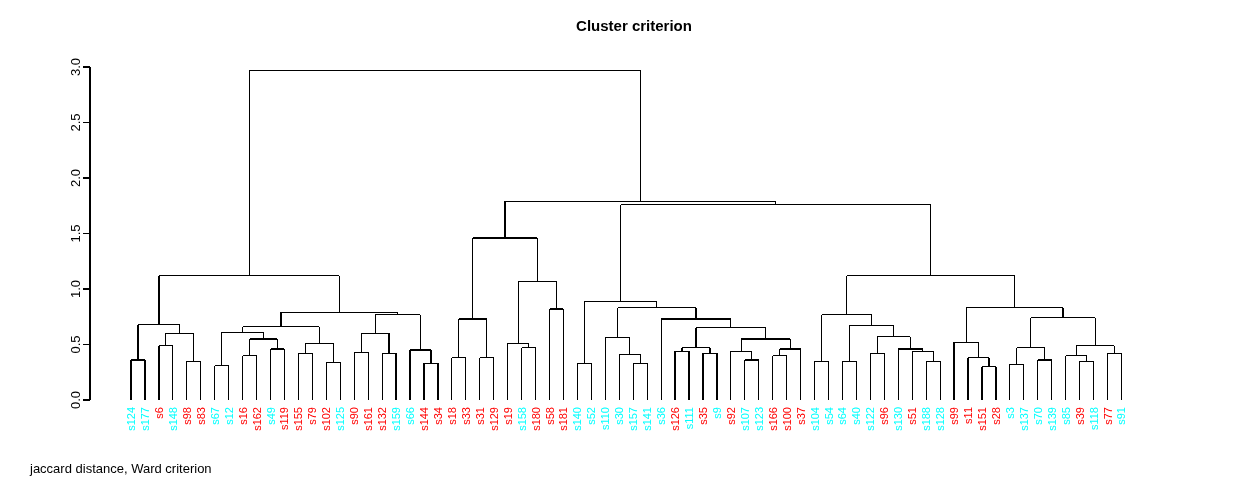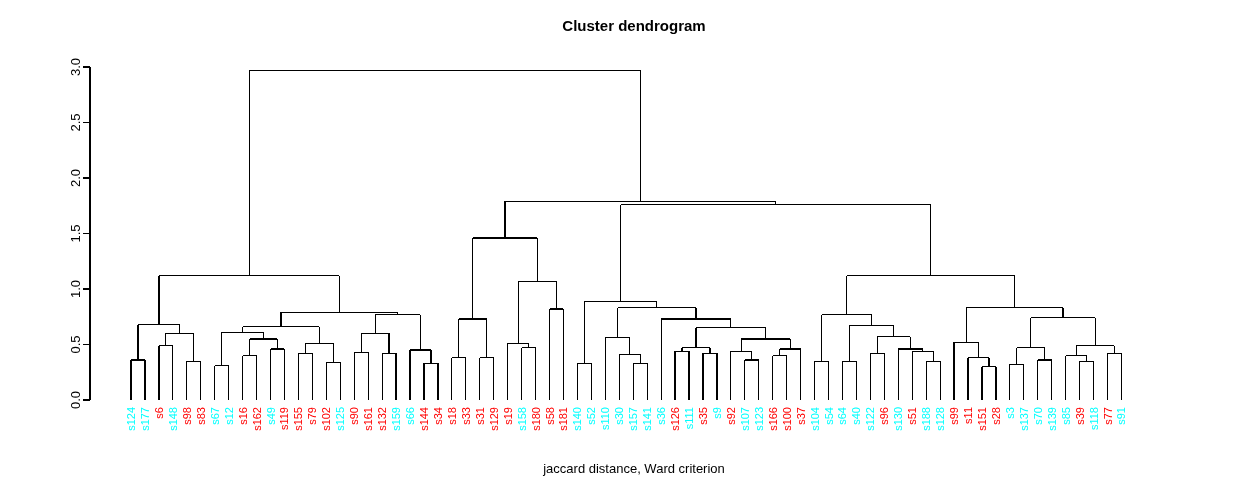--- a/index.html
+++ b/index.html
@@ -1,29 +1,29 @@
 <!DOCTYPE html>
 <html><head>
 <meta charset="utf-8">
 <style>
   html,body{margin:0;padding:0;background:#ffffff;}
   .figure{position:relative;width:1238px;height:500px;background:#ffffff;overflow:hidden;
           font-family:"Liberation Sans",sans-serif;}
   .title{position:absolute;top:17px;left:30px;width:1208px;text-align:center;
          font-size:15px;font-weight:bold;color:#000;}
-  .caption{position:absolute;top:461px;left:30px;width:1208px;text-align:center;
+  .caption{position:absolute;top:461px;left:30px;width:1208px;text-align:left;
            font-size:13px;color:#000;}
   svg{position:absolute;top:0;left:0;}
   text{font-family:"Liberation Sans",sans-serif;}
 </style>
 </head>
 <body>
 
 <div class="figure">
-  <div class="title">Cluster dendrogram</div>
+  <div class="title">Cluster criterion</div>
   <svg id="plot" width="1238" height="500" viewBox="0 0 1238 500">
       <g stroke="none">
         <line x1="90" y1="400" x2="90" y2="67" stroke="#000000" stroke-width="1.3" shape-rendering="crispEdges"></line>
         <line x1="83" y1="400" x2="90" y2="400" stroke="#000000" stroke-width="1.3" shape-rendering="crispEdges"></line>
         <text x="80" y="400" text-anchor="middle" font-size="13px" fill="#000000" transform="rotate(-90 80 400)">0.0</text>
         <line x1="83" y1="344.5" x2="90" y2="344.5" stroke="#000000" stroke-width="1.3" shape-rendering="crispEdges"></line>
         <text x="80" y="344.5" text-anchor="middle" font-size="13px" fill="#000000" transform="rotate(-90 80 344.5)">0.5</text>
         <line x1="83" y1="289" x2="90" y2="289" stroke="#000000" stroke-width="1.3" shape-rendering="crispEdges"></line>
         <text x="80" y="289" text-anchor="middle" font-size="13px" fill="#000000" transform="rotate(-90 80 289)">1.0</text>
         <line x1="83" y1="233.5" x2="90" y2="233.5" stroke="#000000" stroke-width="1.3" shape-rendering="crispEdges"></line>

